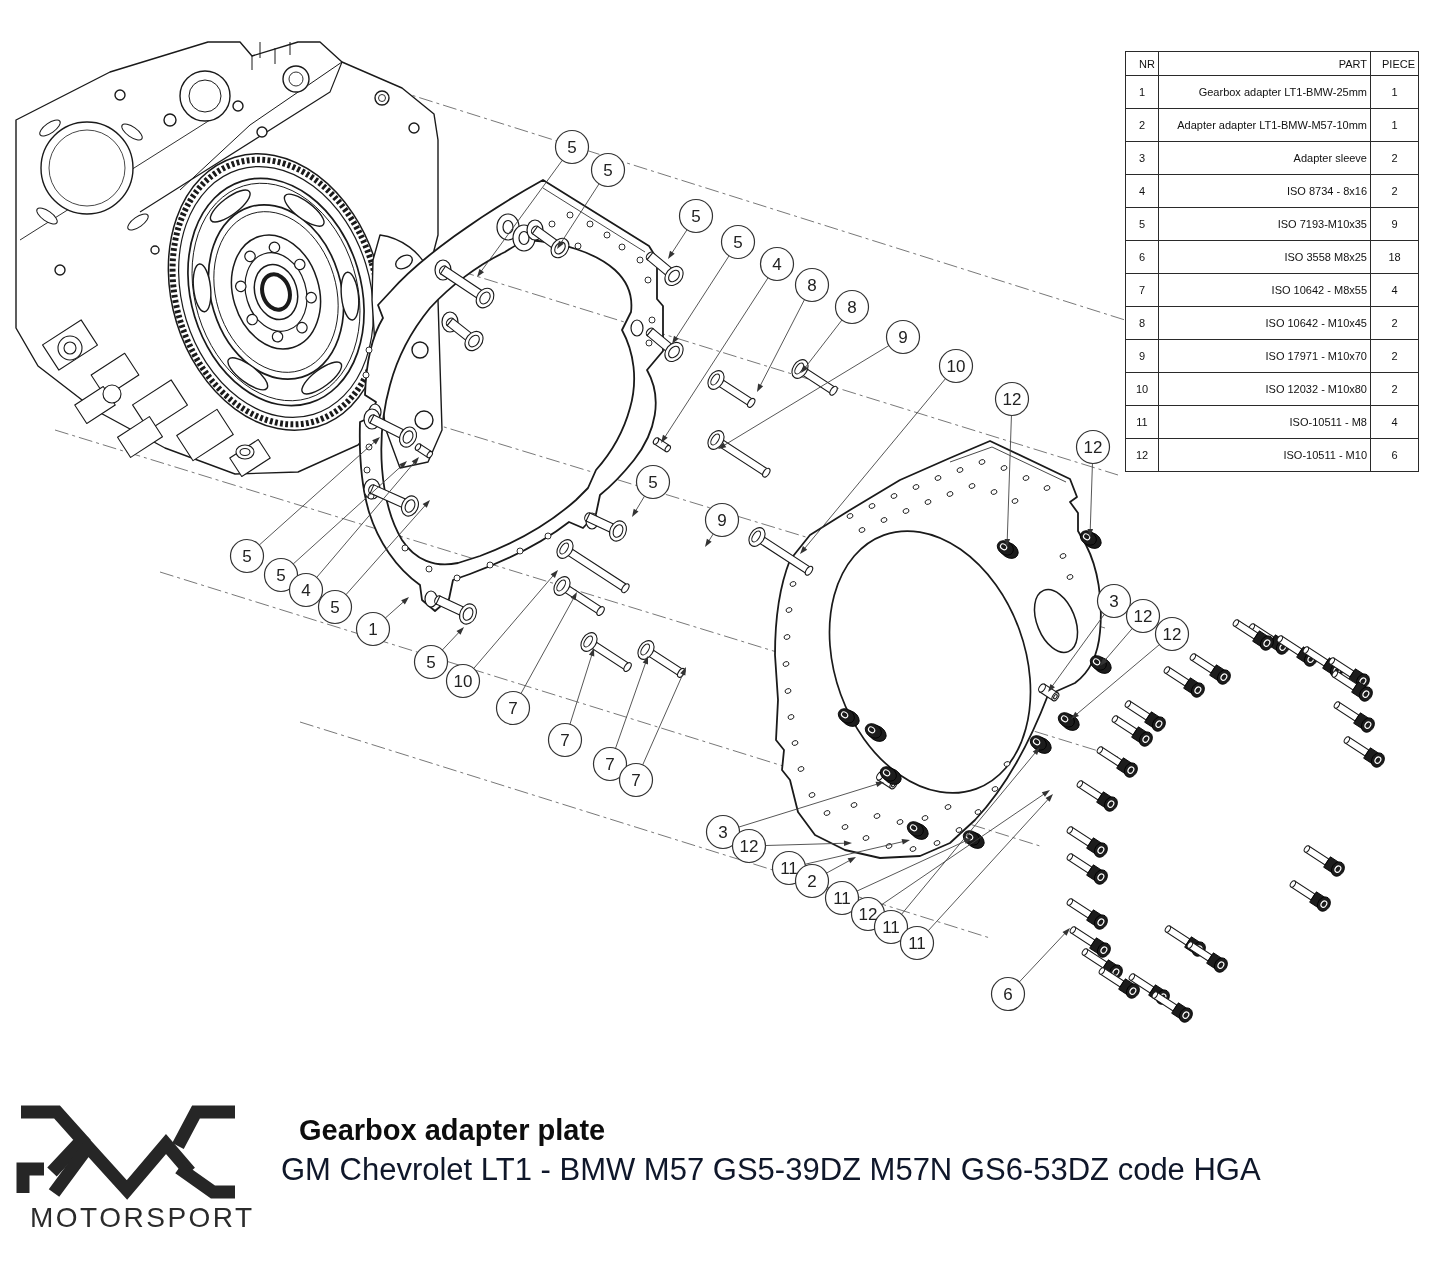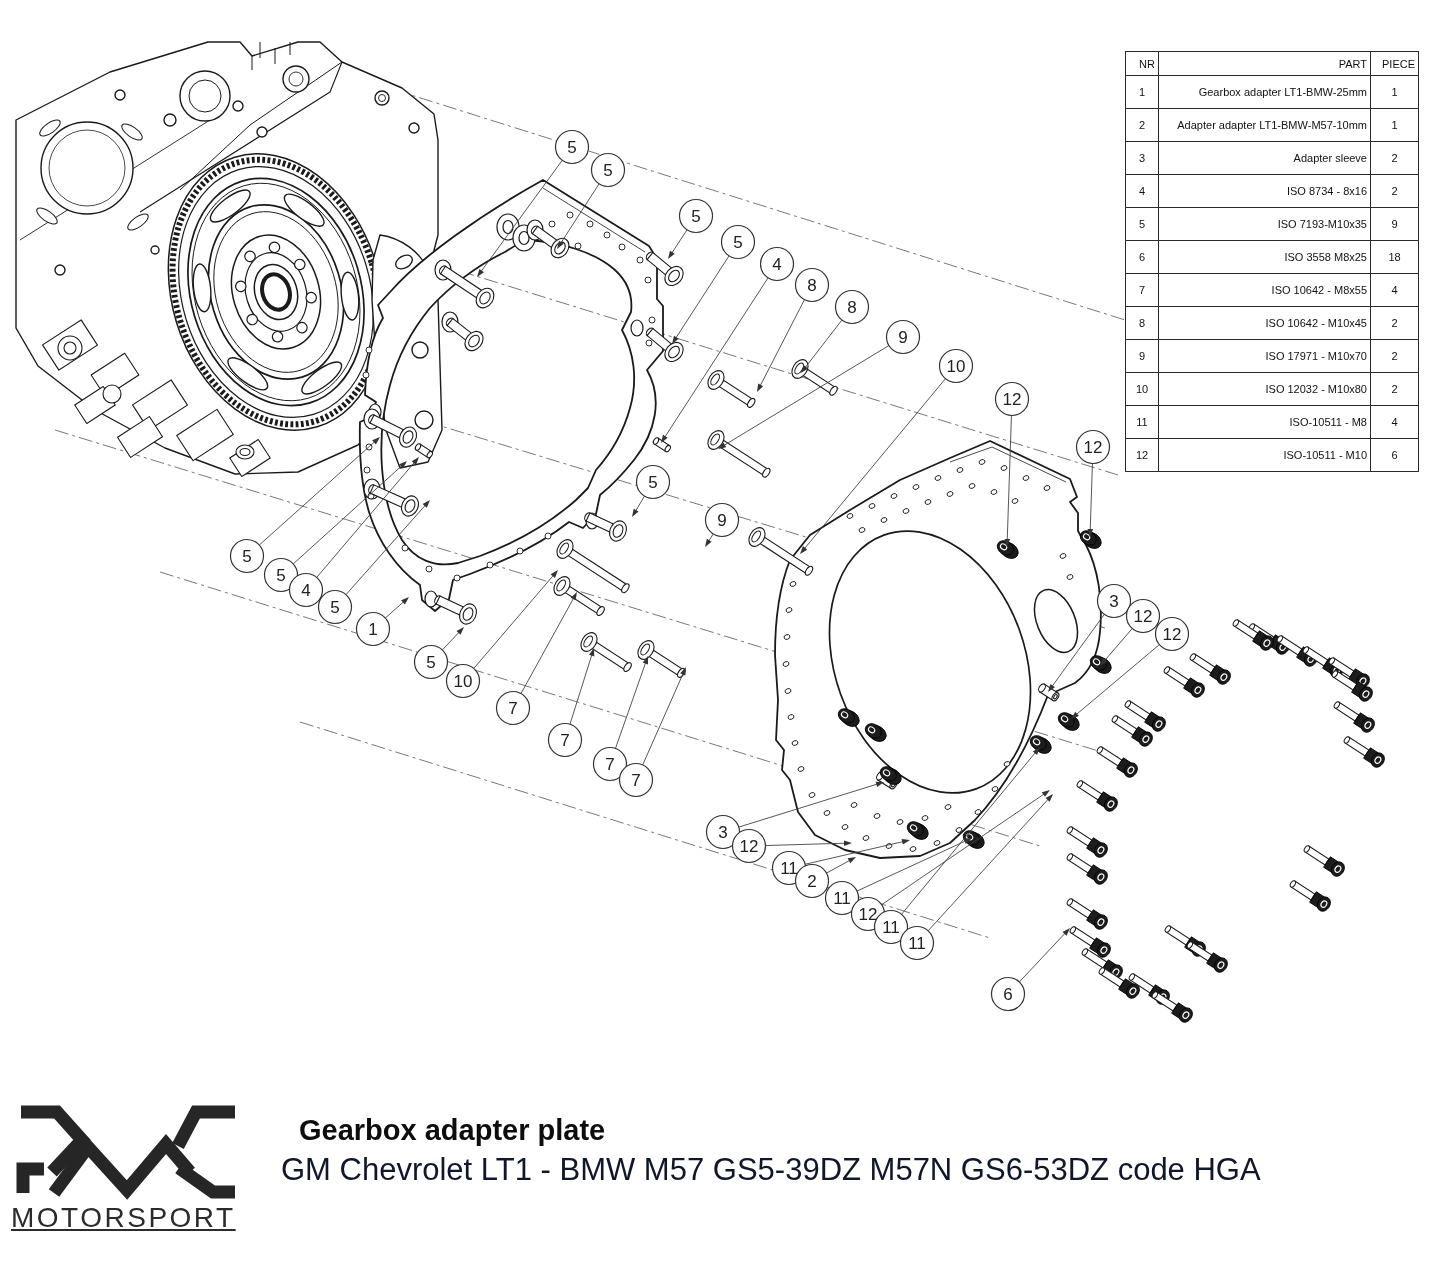--- a/index.html
+++ b/index.html
@@ -10,22 +10,22 @@
   .bom{position:absolute;left:1125px;top:51px;border-collapse:collapse;background:#fff;}
   .bom th,.bom td{border:1px solid #2a2a2a;font-size:11px;color:#111;font-weight:normal;
                   padding:0 3px;box-sizing:border-box;}
   .bom th{height:24px;text-align:right;}
   .bom td{height:33px;}
   .bom td.c{text-align:center;}
   .bom td.part{width:212px;text-align:right;}
   .bom th.nr, .bom td.nr{width:33px;}
   .bom th.piece, .bom td.piece{width:48px;}
   .logo-mark{position:absolute;left:12px;top:1100px;}
-  .brand{position:absolute;left:11px;top:1202px;font-size:28px;letter-spacing:2.5px;
-         color:#2b2b2b;white-space:nowrap;text-decoration:underline;}
+  .brand{position:absolute;left:30px;top:1202px;font-size:28px;letter-spacing:2.5px;
+         color:#2b2b2b;white-space:nowrap;}
   .doc-title{position:absolute;left:283px;top:1114px;font-size:29px;font-weight:bold;
              color:#0d0d0d;white-space:nowrap;margin-left:16px;}
   .doc-subtitle{position:absolute;left:281px;top:1152px;font-size:31px;color:#0f172a;
                 white-space:nowrap;}
 </style>
 </head>
 <body>
 
 <div class="canvas">
 

